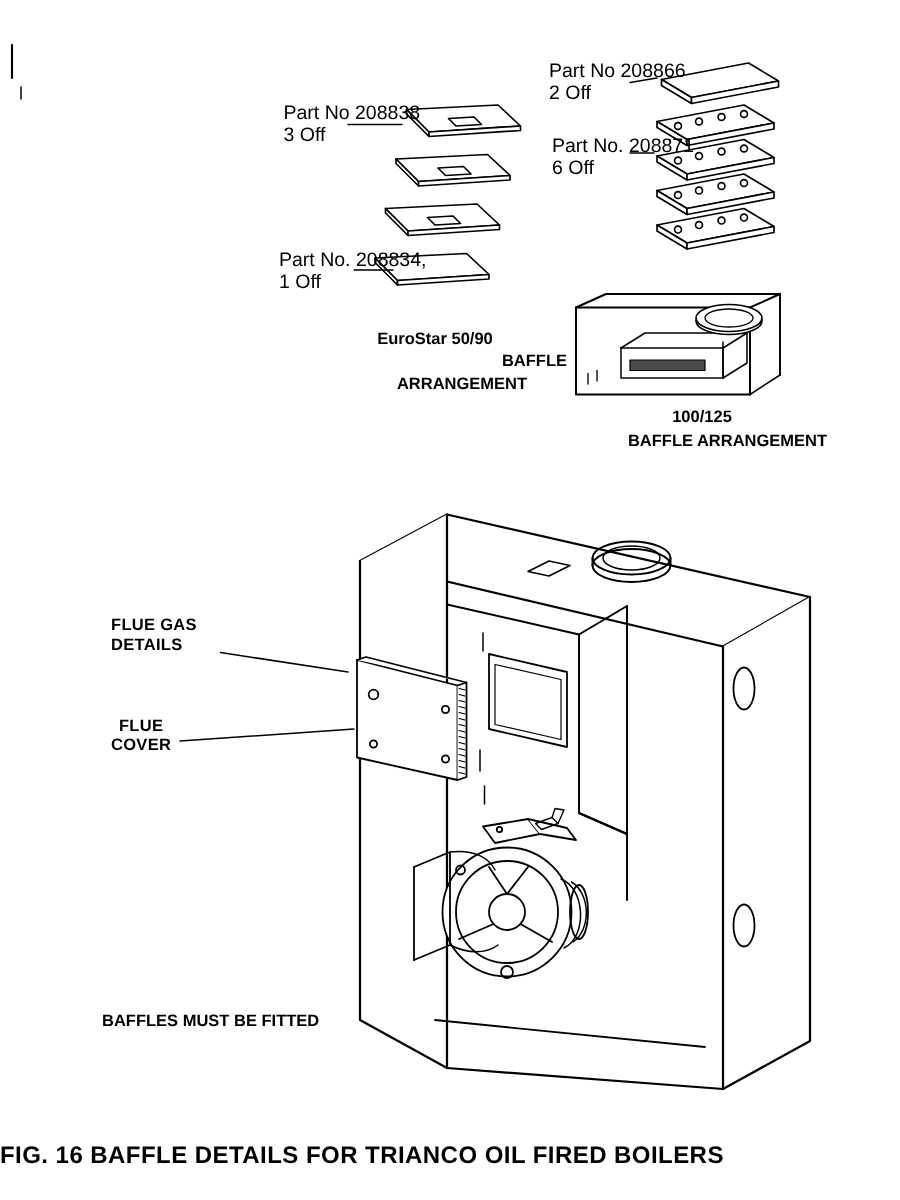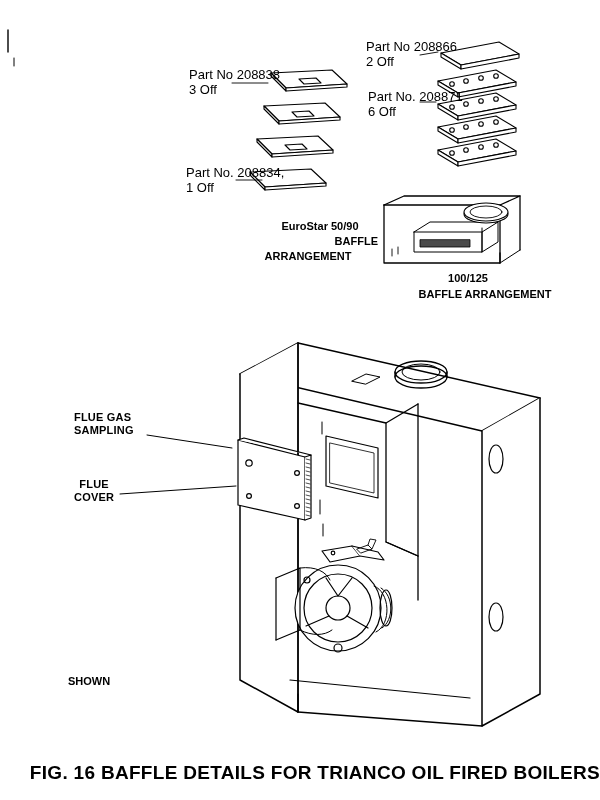--- a/index.html
+++ b/index.html
@@ -45,22 +45,22 @@
   .lbl-note {
     font-size: 11px;
     font-weight: bold;
     line-height: 1.35;
   }
   .fig-caption {
     position: absolute;
     left: 0;
     top: 762px;
     width: 600px;
-    text-align: right;
-    font-size: 19px;
+    text-align: left;
+    font-size: 16px;
     font-weight: bold;
     letter-spacing: 0.3px;
   }
 </style>
 </head>
 <body>
 
 <svg id="figure-canvas" viewBox="0 0 600 800" xmlns="http://www.w3.org/2000/svg">
   <g fill="none" stroke="#000" stroke-width="1.1" stroke-linejoin="round" stroke-linecap="round">
 
@@ -257,38 +257,38 @@
     </g>
   </g>
 </svg>
 
 <div class="lbl lbl-small" style="left:189px; top:68px;">Part No 208838
 3 Off</div>
 
 <div class="lbl lbl-small" style="left:186px; top:166px;">Part No. 208834,
 1 Off</div>
 
-<div class="lbl lbl-head" style="left:250px; top:220px; width:140px;text-align:center;">EuroStar 50/90</div>
+<div class="lbl lbl-head" style="left:220px; top:220px; width:140px;text-align:center;">EuroStar 50/90</div>
 <div class="lbl lbl-head" style="left:238px; top:235px; width:140px;text-align:right;">BAFFLE</div>
 <div class="lbl lbl-head" style="left:238px; top:250px; width:140px;">ARRANGEMENT</div>
 
 <div class="lbl lbl-small" style="left:366px; top:40px;">Part No 208866
 2 Off</div>
 
 <div class="lbl lbl-small" style="left:368px; top:90px;">Part No. 208871
 6 Off</div>
 
 <div class="lbl lbl-head" style="left:383px; top:272px; width:170px;">100/125</div>
 <div class="lbl lbl-head" style="left:400px; top:288px; width:170px;">BAFFLE ARRANGEMENT</div>
 
 <div class="lbl lbl-callout" style="left:74px; top:411px;">FLUE GAS
-SAMPLING</div>
+DETAILS</div>
 
 <div class="lbl lbl-callout" style="left:74px; top:478px;text-align:center;">FLUE
 COVER</div>
 
 <div class="lbl lbl-note" style="left:68px; top:644px;">
-  <div>SHOWN</div>
+  <div>BAFFLES MUST BE FITTED</div>
   
   
 </div>
 
 <div class="fig-caption">FIG. 16   BAFFLE DETAILS FOR TRIANCO OIL FIRED BOILERS</div>
 
 </body></html>

